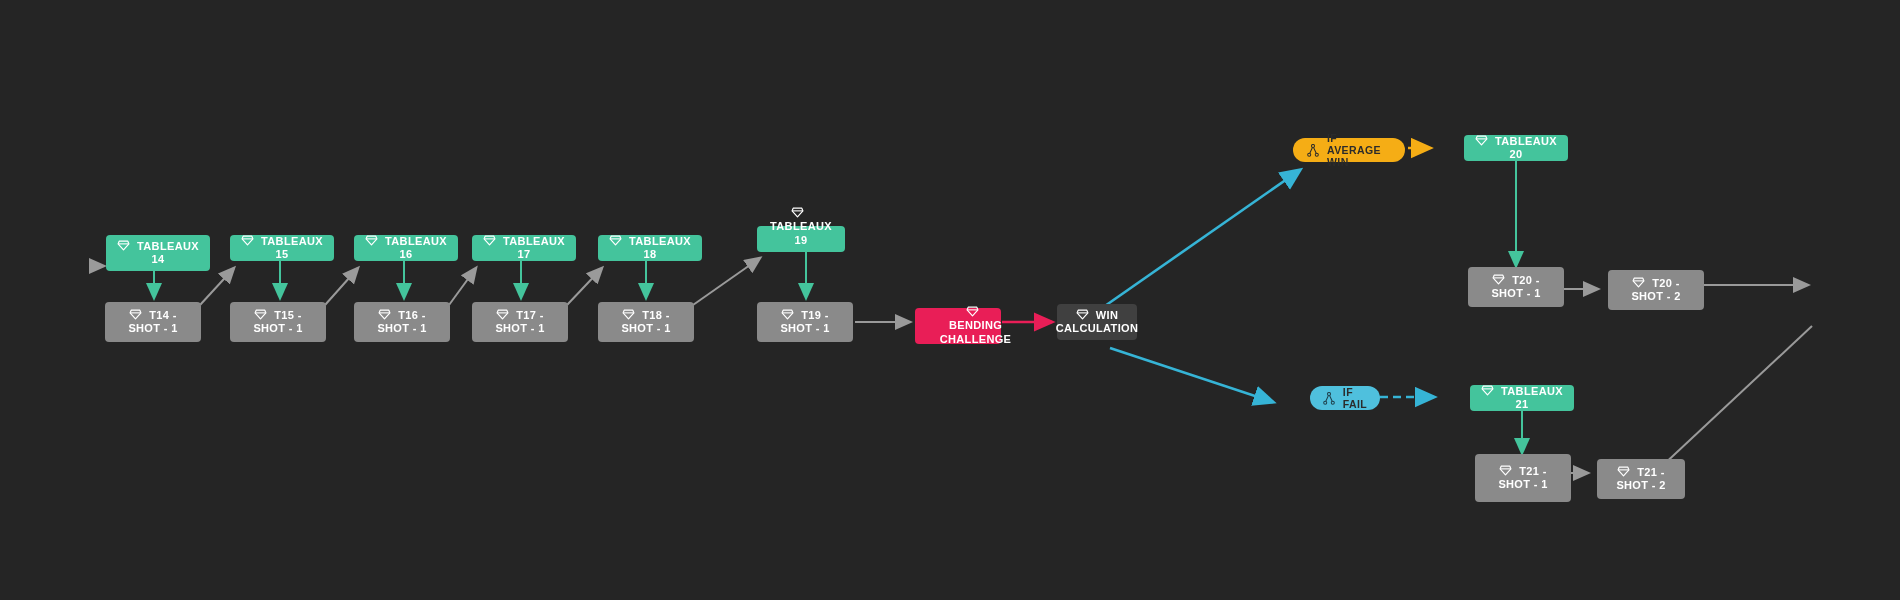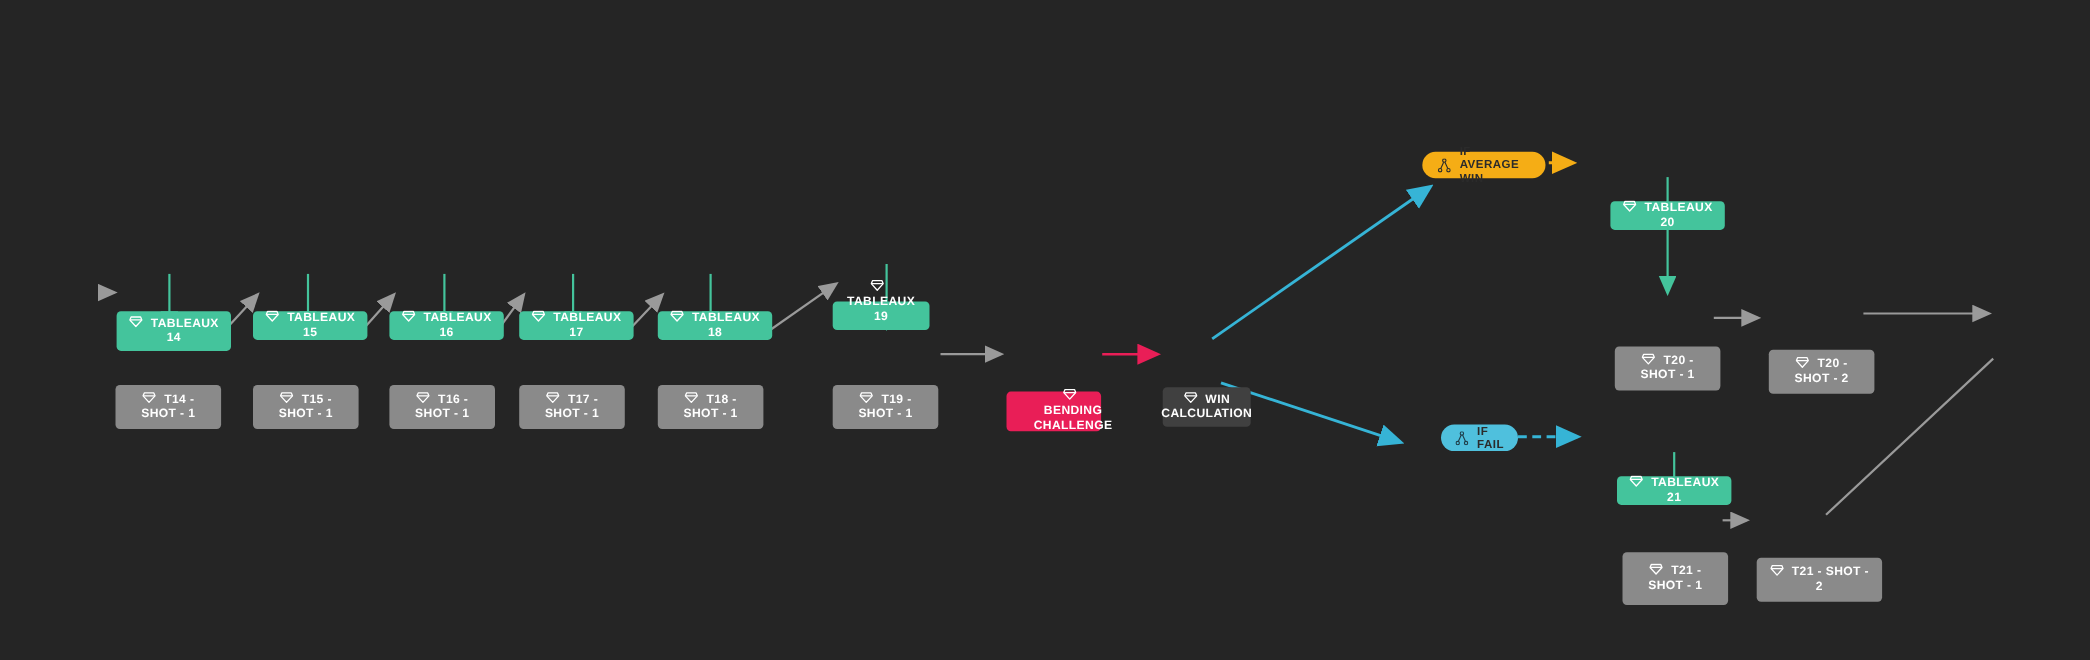--- a/index.html
+++ b/index.html
@@ -10,21 +10,20 @@
   }
   #canvas{position:absolute;inset:0;width:1900px;height:600px;}
   svg#edges{position:absolute;left:0;top:0;width:1900px;height:600px;pointer-events:none;}
 
   .node{
     position:absolute;box-sizing:border-box;
     display:flex;align-items:center;justify-content:center;
     border-radius:4px;color:#fff;text-align:center;
     letter-spacing:.35px;line-height:1.22;
     padding:5px 8px;
-    margin-top:48px;
   }
   .node .lbl{display:inline;}
   .ico{
     display:inline-block;vertical-align:middle;margin-right:7px;
     position:relative;top:-1px;
   }
   .ico svg{display:block;}
 
   
   .n-scene    {background:#56b74b;font-size:11.5px;font-weight:700;}
@@ -244,20 +243,20 @@
             <path d="M4 2 H20 L22 7 L12 18 L2 7 Z" fill="none" stroke="#fff" stroke-width="2.2" stroke-linejoin="round"></path>
             <path d="M2.6 7 H21.4" stroke="#fff" stroke-width="2"></path>
           </svg></span><span>T20 - SHOT - 2</span></span>
   </div>
   <div class="node n-shot" style="left:1475px;top:454px;width:96px;height:48px;">
     <span class="lbl"><span class="ico"><svg width="13" height="11" viewBox="0 0 24 20">
             <path d="M4 2 H20 L22 7 L12 18 L2 7 Z" fill="none" stroke="#fff" stroke-width="2.2" stroke-linejoin="round"></path>
             <path d="M2.6 7 H21.4" stroke="#fff" stroke-width="2"></path>
           </svg></span><span>T21 - SHOT - 1</span></span>
   </div>
-  <div class="node n-shot" style="left:1597px;top:459px;width:114px;height:40px;">
+  <div class="node n-shot" style="left:1597px;top:459px;width:88px;height:40px;">
     <span class="lbl"><span class="ico"><svg width="13" height="11" viewBox="0 0 24 20">
             <path d="M4 2 H20 L22 7 L12 18 L2 7 Z" fill="none" stroke="#fff" stroke-width="2.2" stroke-linejoin="round"></path>
             <path d="M2.6 7 H21.4" stroke="#fff" stroke-width="2"></path>
           </svg></span><span>T21 - SHOT - 2</span></span>
   </div>
 
 </div>
 
 </body></html>

